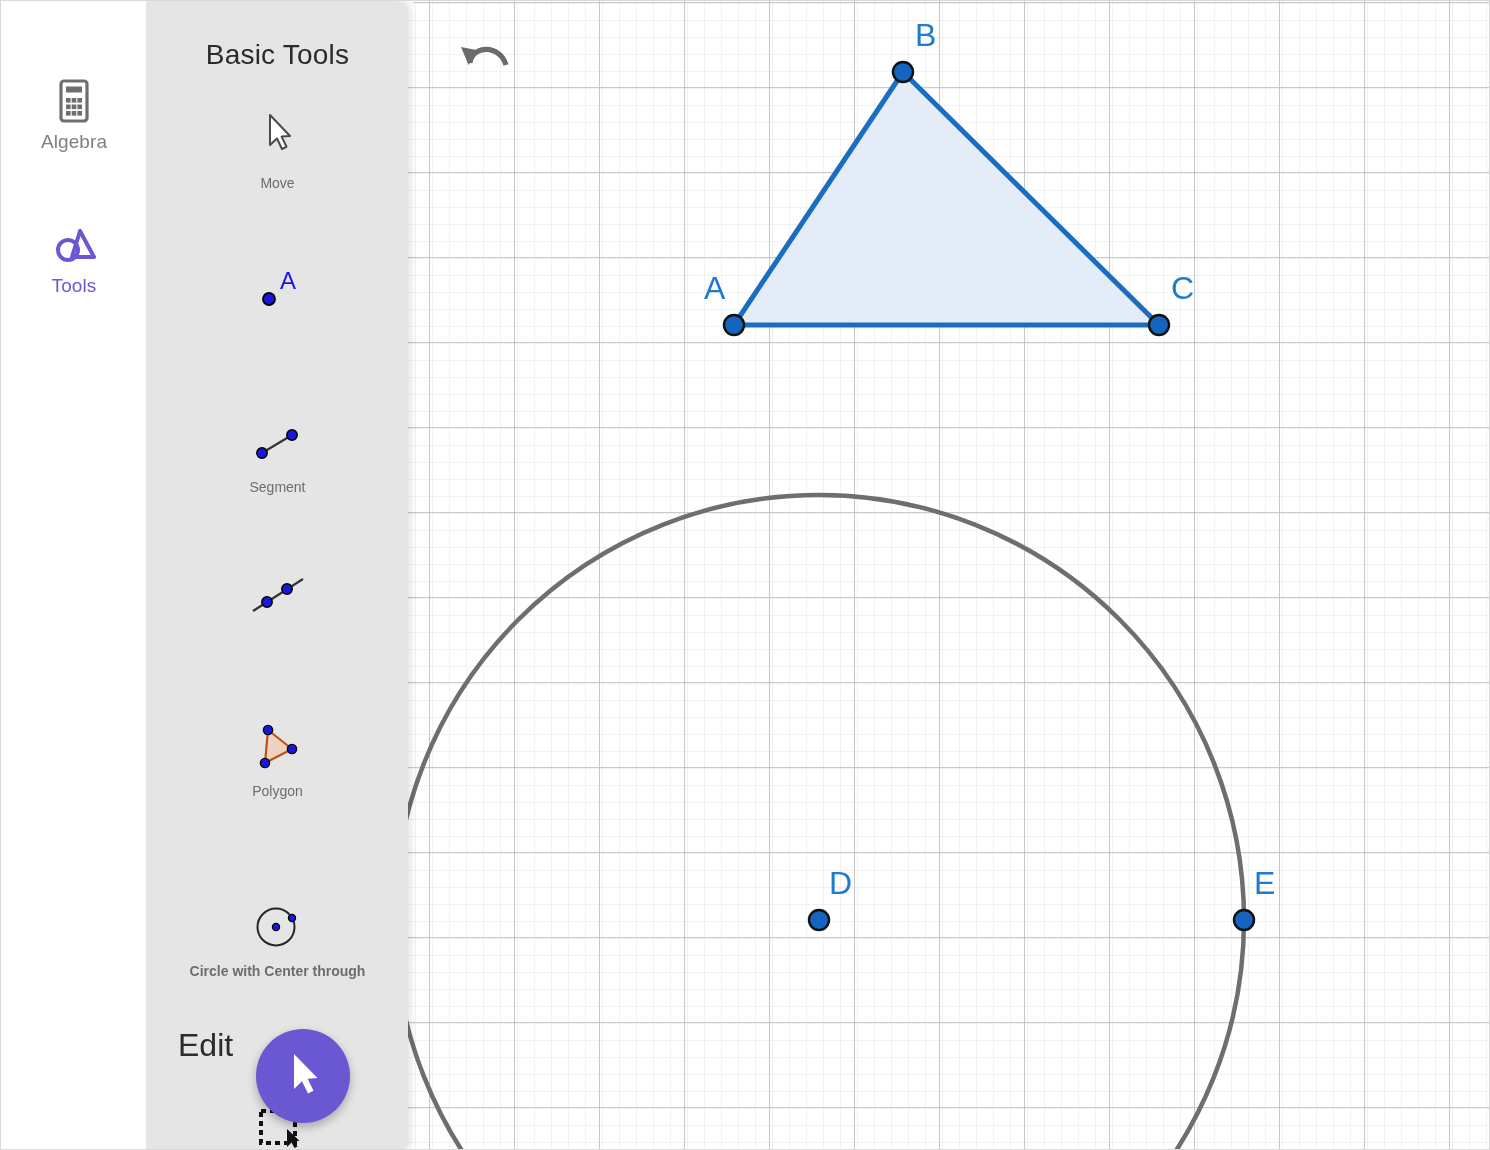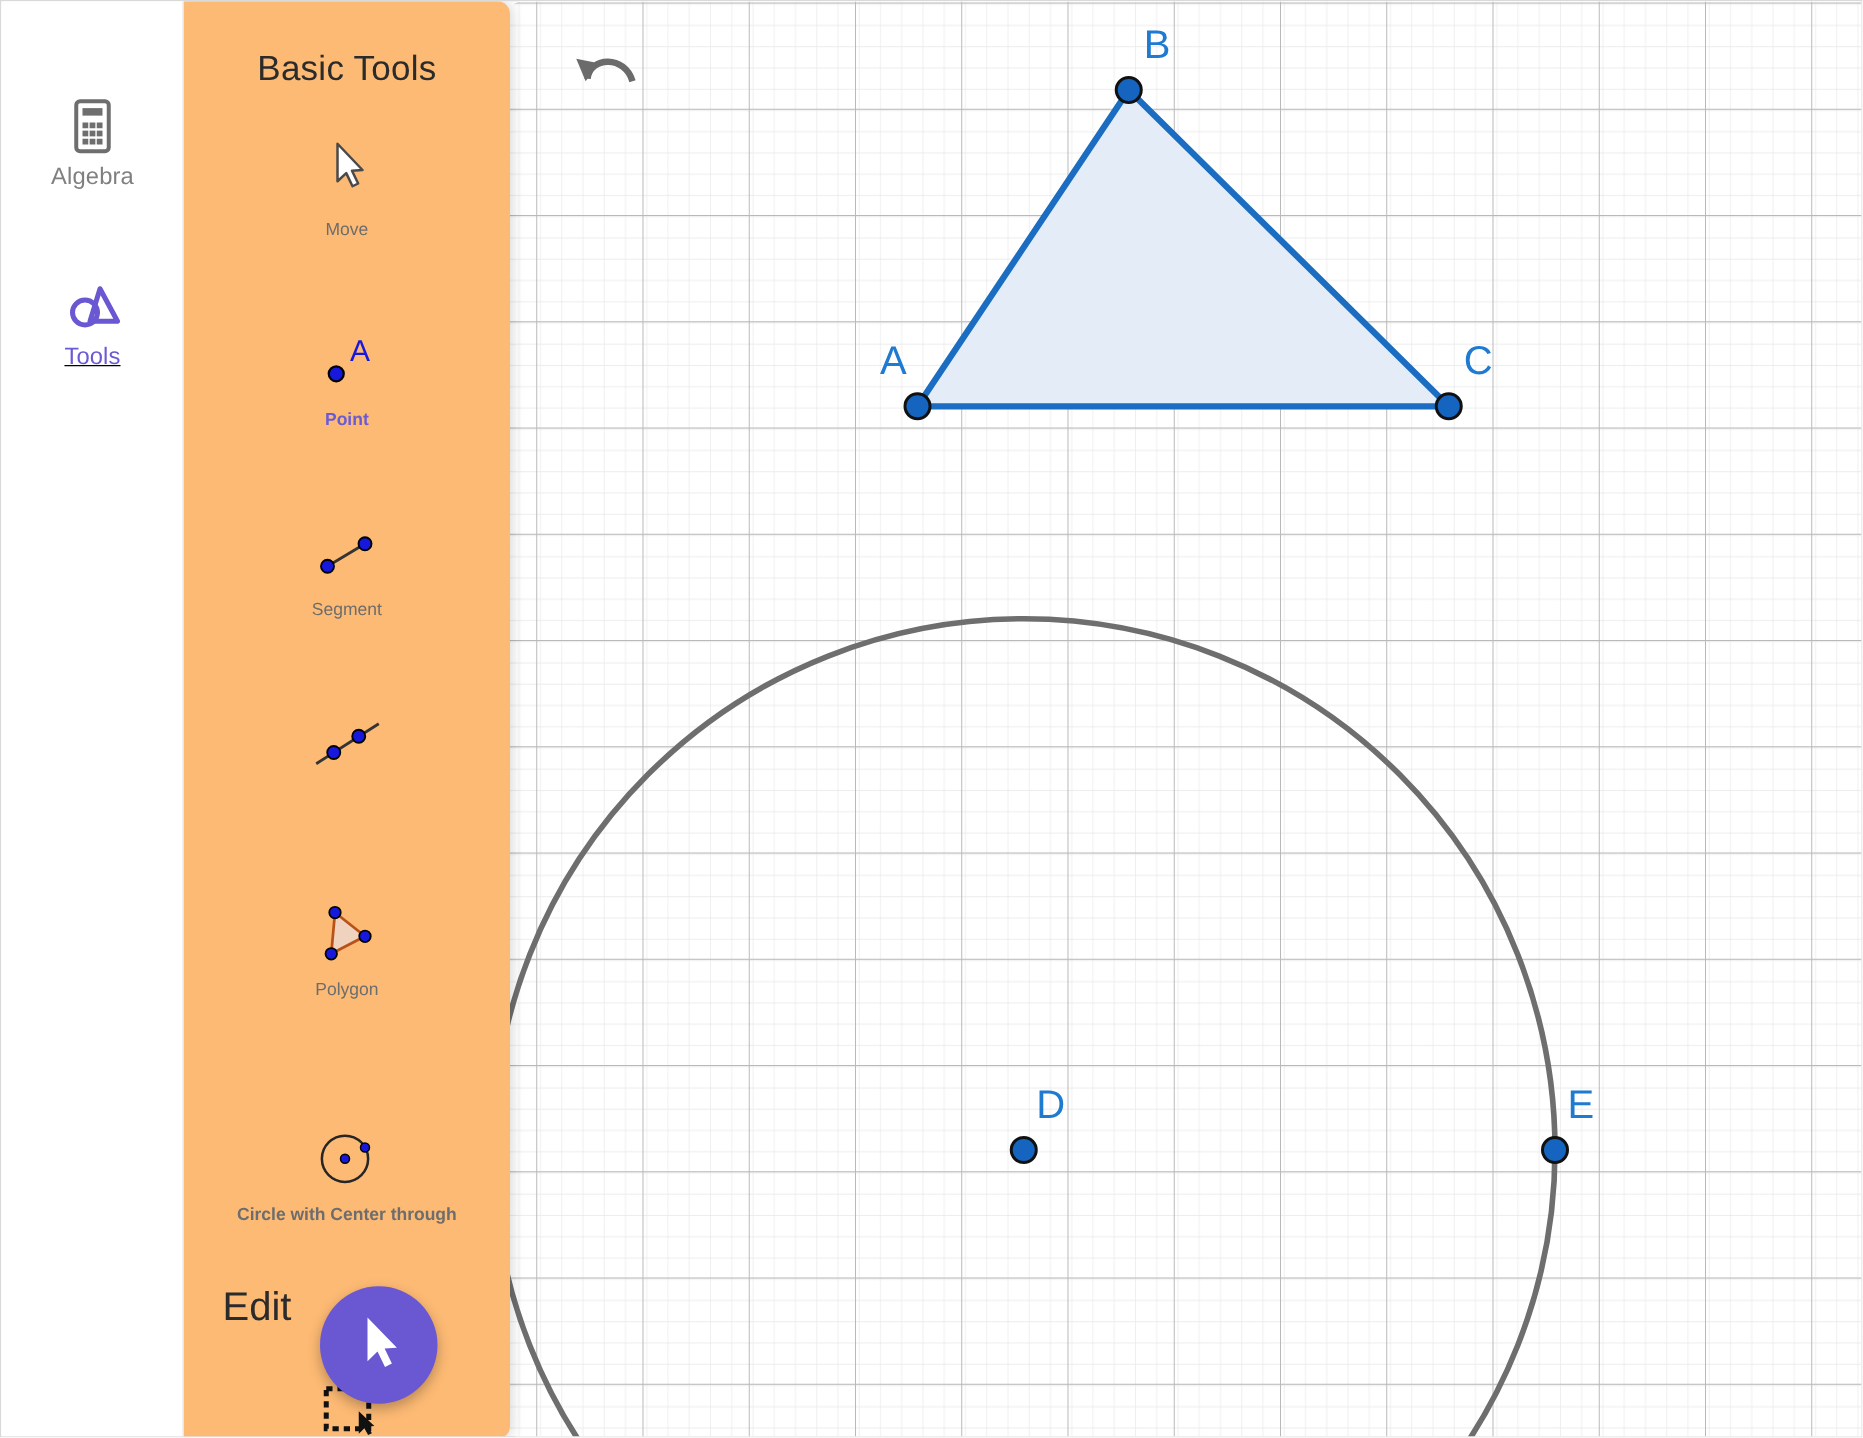--- a/index.html
+++ b/index.html
@@ -46,30 +46,30 @@
     line-height: 48px;
     margin-bottom: 6px;
   }
   .rail-item .rail-label {
     display: block;
     font-size: 19px;
     letter-spacing: 0.1px;
   }
   #rail-algebra { top: 76px; }
   #rail-algebra .rail-label { color: #808080; }
-  #rail-tools { top: 220px; text-decoration: underline; }
+  #rail-tools { top: 220px; }
   #rail-tools .rail-label { color: #6a5bd4; }
 
   
   #tools-panel {
     position: absolute;
     left: 146px; top: 0;
     width: 261px;
     height: 1150px;
-    background: #fdba74;
+    background: #e5e5e5;
     border-radius: 0 10px 10px 0;
     box-shadow: 2px 0 9px rgba(0,0,0,0.14);
     overflow: hidden;
     z-index: 25;
   }
 
   #tools-panel-title {
     position: absolute;
     left: 0; top: 38px;
     width: 261px;
@@ -228,21 +228,20 @@
       <span class="tool-label">Move</span>
     </div>
 
     <div class="tool-item selected" id="tool-point">
       <span class="tool-icon-box">
         <svg width="60" height="56" viewBox="0 0 60 56">
           <circle cx="21" cy="38" r="6" fill="#1818dd" stroke="#000000" stroke-width="1.8"></circle>
           <text x="32" y="28" font-family="Liberation Sans, sans-serif" font-size="24" fill="#1818dd">A</text>
         </svg>
       </span>
-      <span class="tool-label">Point</span>
     </div>
 
     <div class="tool-item" id="tool-segment">
       <span class="tool-icon-box">
         <svg width="60" height="56" viewBox="0 0 60 56">
           <line x1="14" y1="40" x2="44" y2="22" stroke="#333333" stroke-width="2.2"></line>
           <circle cx="14" cy="40" r="5.2" fill="#1818dd" stroke="#000" stroke-width="1.5"></circle>
           <circle cx="44" cy="22" r="5.2" fill="#1818dd" stroke="#000" stroke-width="1.5"></circle>
         </svg>
       </span>

